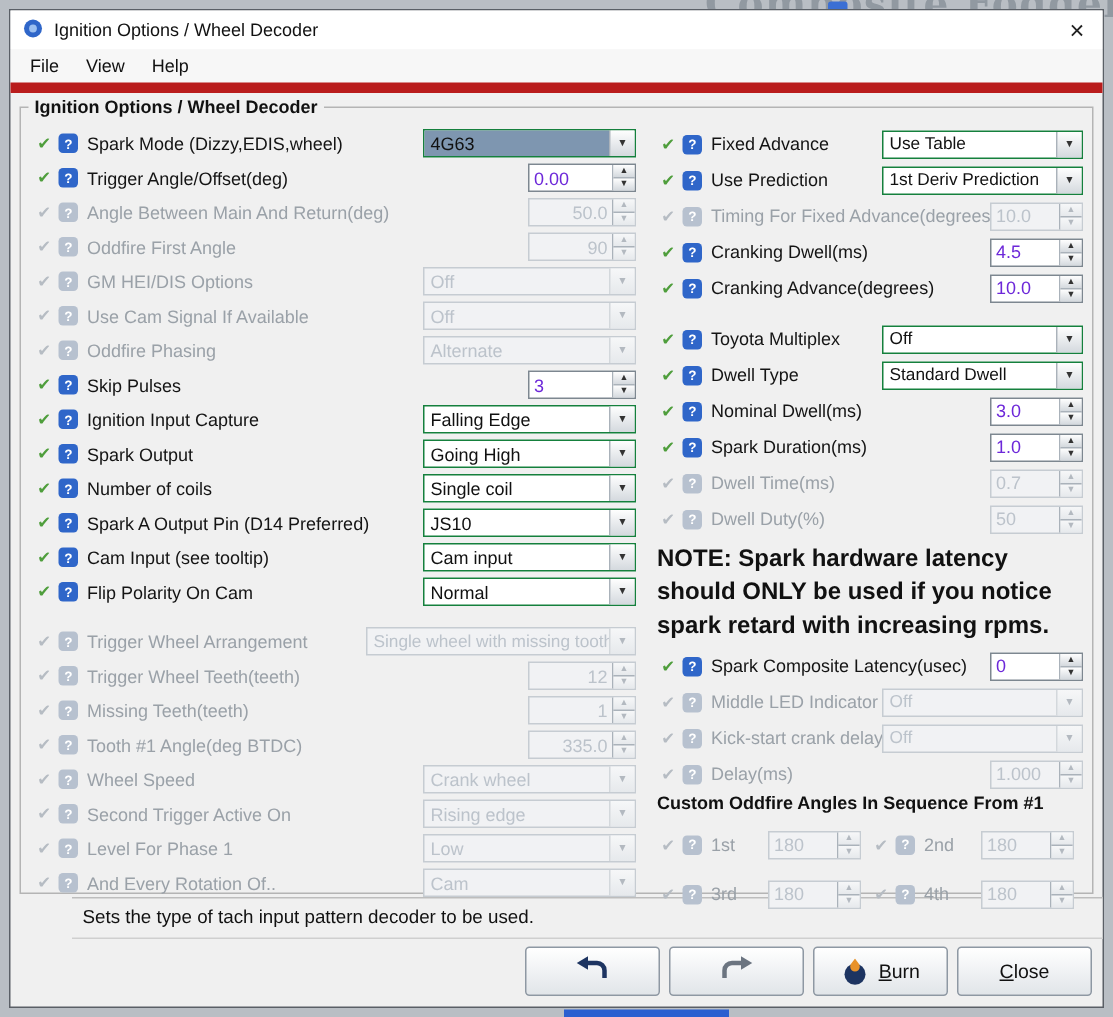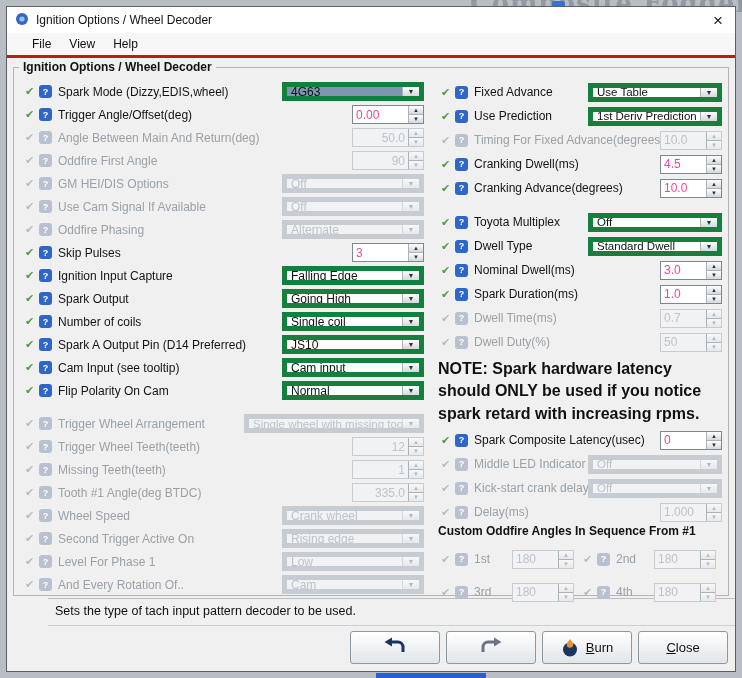--- a/index.html
+++ b/index.html
@@ -6,56 +6,56 @@
   body{width:742px;height:678px;font-family:"Liberation Sans",sans-serif;-webkit-font-smoothing:antialiased;}
   .desktop{position:relative;width:742px;height:678px;background:#b9bec4;overflow:hidden;}
   .bg-caption{position:absolute;top:-12px;left:470px;font-family:"DejaVu Serif",serif;font-size:26px;font-weight:bold;color:#9199a1;letter-spacing:1px;white-space:nowrap;}
   .bg-icon{position:absolute;top:1px;left:552px;width:13px;height:8px;background:#3b6fd4;border-radius:2px;}
   .bg-strip{position:absolute;bottom:0;left:376px;width:110px;height:5px;background:#2b5fd0;}
 
   .dialog{position:absolute;left:6px;top:6px;width:730px;height:666px;background:#f0f0f0;border:1px solid #5a5f66;display:flex;flex-direction:column;box-sizing:border-box;}
   .titlebar{height:26px;background:#ffffff;display:flex;align-items:center;padding:0 8px;gap:7px;font-size:12px;color:#111;flex:0 0 26px;}
   .title-text{white-space:nowrap;}
   .close-x{margin-left:auto;font-size:17px;line-height:1;color:#222;padding:0 4px;cursor:default;}
-  .menubar{height:22px;background:#f7f7f7;border-bottom:3px solid #b91c1c;display:flex;align-items:center;padding:0 16px;font-size:12px;flex:0 0 22px;}
+  .menubar{height:22px;background:#f7f7f7;border-bottom:7px solid #b91c1c;display:flex;align-items:center;padding:0 4px;font-size:12px;flex:0 0 22px;}
   .menu-item{padding:2px 9px;color:#111;}
 
   .groupbox{flex:1;margin:9px 6px 2px 6px;border:1px solid #b4b4b4;position:relative;padding:12px 6px 2px 8px;box-sizing:border-box;min-height:0;}
   .group-legend{position:absolute;top:-8px;left:5px;background:#f0f0f0;padding:0 4px;font-weight:bold;font-size:12px;color:#111;white-space:nowrap;}
   .cols{display:flex;height:100%;}
   .col{display:flex;flex-direction:column;min-width:0;}
   .col.left{width:402px;flex:0 0 402px;}
   .col.right{flex:1;padding-left:14px;}
 
   .row{display:flex;align-items:center;height:23px;flex:0 0 23px;font-size:12px;}
   .col.right .row{height:24px;flex:0 0 24px;}
   .gap{height:10px;flex:0 0 10px;}
   .chk{color:#4f9e3c;font-size:11px;width:15px;text-align:center;flex:0 0 15px;}
   .help{width:13px;height:13px;flex:0 0 13px;background:#2f66c9;color:#fff;border-radius:3px;font-size:9px;font-weight:bold;display:inline-flex;align-items:center;justify-content:center;margin:0 6px 0 2px;}
   .row.disabled .chk{color:#b6bcc3;}
   .row.disabled .help{background:#b7c1cf;}
   .lab{flex:1;color:#141414;padding-right:6px;white-space:nowrap;overflow:hidden;min-width:0;}
   .row.disabled .lab{color:#9aa1a8;}
 
-  .select{display:inline-flex;align-items:stretch;height:19px;border:5px solid #15803d;background:#fff;box-sizing:border-box;flex:0 0 auto;}
+  .select{display:inline-flex;align-items:stretch;height:19px;border:1px solid #15803d;background:#fff;box-sizing:border-box;flex:0 0 auto;}
   .col.left .select{width:142px;}
   .col.left .select.wide{width:180px;}
   .col.right .select{width:134px;}
   .sel-text{flex:1;display:flex;align-items:center;padding:0 4px;font-size:12px;white-space:nowrap;overflow:hidden;color:#111;}
   .select.wide .sel-text,.col.right .sel-text{font-size:11.5px;}
   .select.hl .sel-text{background:#7e96b0;}
   .sel-arrow{width:16px;flex:0 0 16px;background:linear-gradient(#fefefe,#d4d9de);border-left:1px solid #aab2ba;display:flex;align-items:center;justify-content:center;font-size:7px;color:#333;}
   .select.dis{border-color:#c6ccd2;background:#f1f2f4;}
   .select.dis .sel-text{color:#bcc3cb;}
   .select.dis .sel-arrow{color:#b3b9c0;background:linear-gradient(#f6f7f8,#e6e9ec);border-left-color:#d3d8dc;}
 
   .spinner{display:inline-flex;align-items:stretch;height:19px;border:1px solid #7d8790;background:#fff;box-sizing:border-box;flex:0 0 auto;}
   .col.left .spinner{width:72px;}
   .col.right .spinner{width:62px;}
-  .spin-text{flex:1;display:flex;align-items:center;padding:0 3px;font-size:12px;color:#ec4899;overflow:hidden;}
+  .spin-text{flex:1;display:flex;align-items:center;padding:0 3px;font-size:12px;color:#6d28d9;overflow:hidden;}
   .col.left .row.disabled .spin-text{justify-content:flex-end;}
   .spin-btns{display:flex;flex-direction:column;width:14px;flex:0 0 14px;border-left:1px solid #aab2ba;}
   .spin-btn{flex:1;display:flex;align-items:center;justify-content:center;font-size:6px;color:#333;background:linear-gradient(#fefefe,#d4d9de);}
   .spin-btn + .spin-btn{border-top:1px solid #aab2ba;}
   .spinner.dis{border-color:#c6ccd2;background:#f1f2f4;}
   .spinner.dis .spin-text{color:#bcc3cb;}
   .spinner.dis .spin-btn{color:#b3b9c0;background:linear-gradient(#f6f7f8,#e6e9ec);}
 
   .note{font-weight:bold;font-size:16px;line-height:1.4;margin:4px 2px 3px 0;color:#111;}
   .odd-header{font-weight:bold;font-size:12px;height:26px;display:flex;align-items:center;color:#111;}

